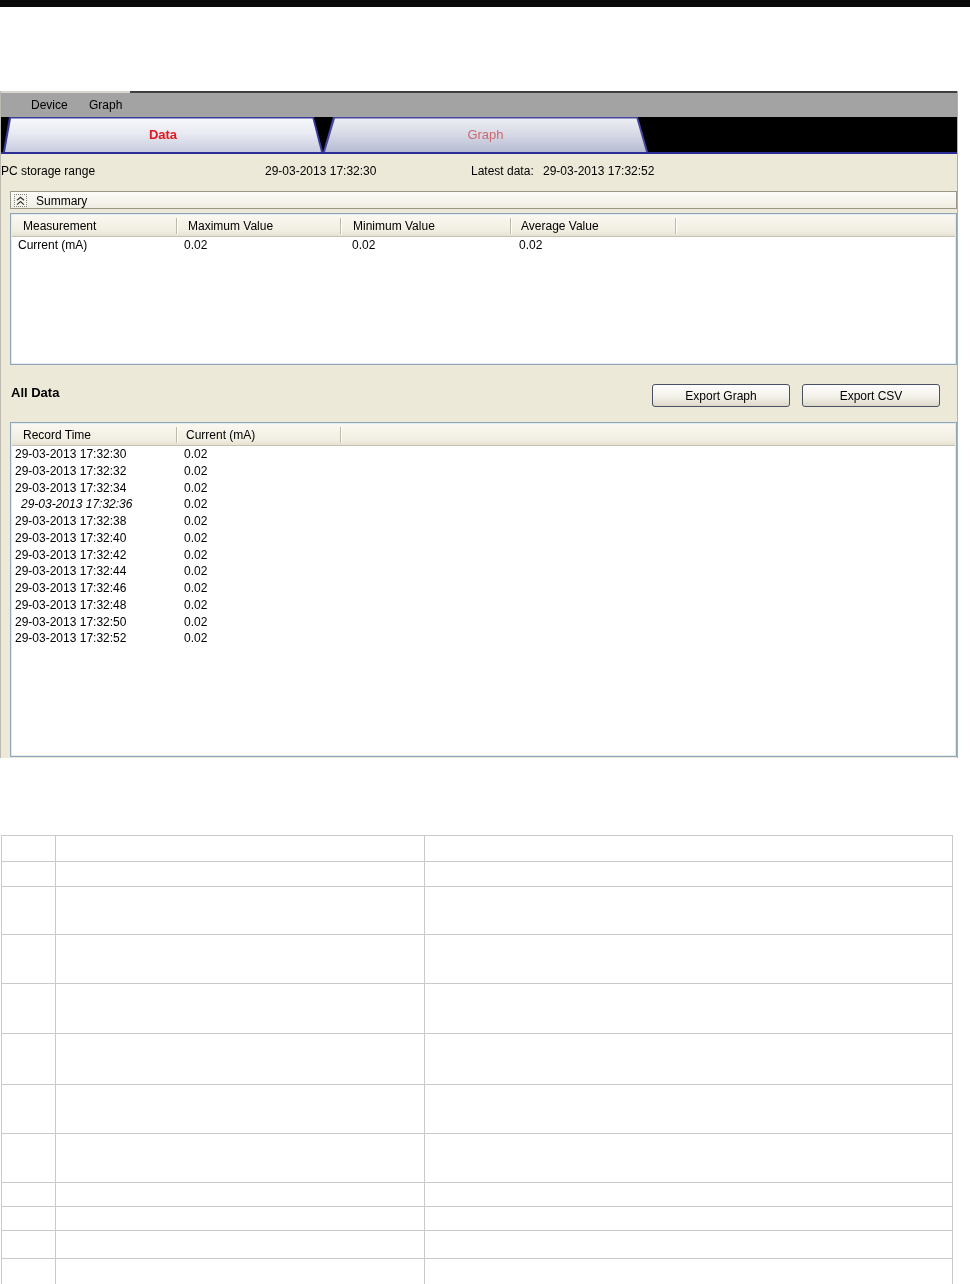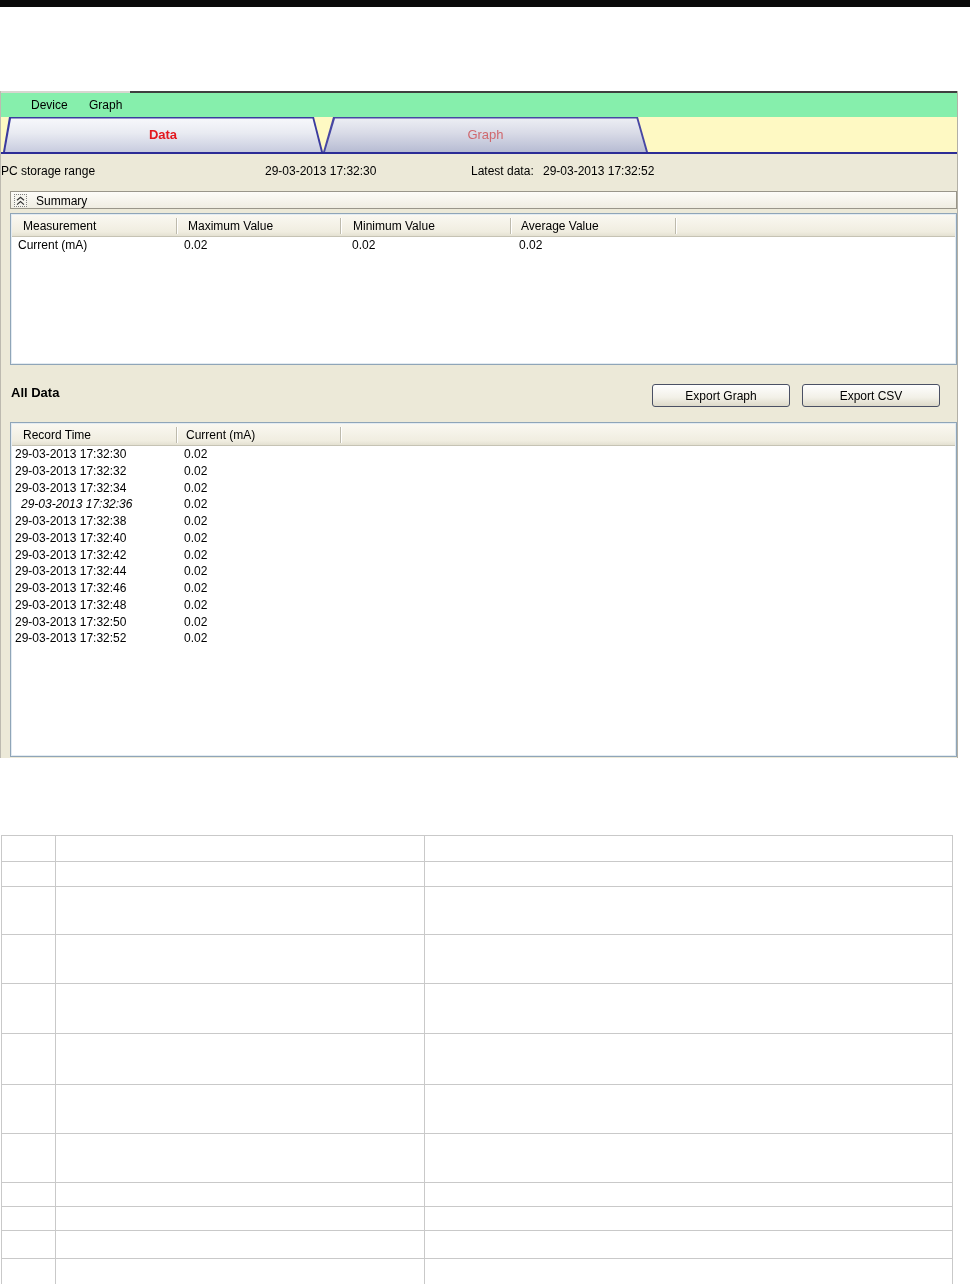--- a/index.html
+++ b/index.html
@@ -12,25 +12,25 @@
   }
   
   .top-bar { position:absolute; left:0; top:0; width:970px; height:7px; background:#0a0a0a; }
 
   
   .app { position:absolute; left:0; top:91px; width:958px; height:667px;
          border-left:1px solid #bdbab0; border-right:1px solid #b3b0a6; background:#ece9d8; }
   .app-topline-light { position:absolute; left:0; top:0; width:129px; height:2px; background:#d8d6cf; }
   .app-topline-dark  { position:absolute; left:129px; top:0; right:0; height:2px; background:#3f3f3f; }
 
-  .menubar { position:absolute; left:0; top:2px; width:100%; height:24px; background:#86efac; }
+  .menubar { position:absolute; left:0; top:2px; width:100%; height:24px; background:#a3a3a3; }
   .menu-item { position:absolute; top:4px; height:17px; line-height:17px; padding:0 4px; cursor:default; }
 
   .tabstrip { position:absolute; left:0; top:26px; width:100%; height:37px;
-              background:#fef9c3; border-bottom:2px solid #2c2c96; }
+              background:#000000; border-bottom:2px solid #2c2c96; }
   .tab { position:absolute; top:0; height:35px; }
   .tab-border { position:absolute; inset:0; }
   .tab-face { position:absolute; inset:0; }
   .tab-data .tab-border { clip-path:polygon(6px 0, 311px 0, 320px 100%, 0 100%); background:#3b3b9e; }
   .tab-data .tab-face   { clip-path:polygon(8px 1.5px, 309.5px 1.5px, 318px 100%, 2px 100%);
                           background:linear-gradient(180deg,#f8f9fc 0%,#e9ebf2 45%,#c8ccdf 100%); }
   .tab-graph .tab-border { clip-path:polygon(10px 0, 315px 0, 325px 100%, 0 100%); background:#4747a3; }
   .tab-graph .tab-face   { clip-path:polygon(12px 1.5px, 313.5px 1.5px, 323px 100%, 2px 100%);
                            background:linear-gradient(180deg,#eef0f5 0%,#d9dbe7 45%,#b7bcd3 100%); }
   .tab-label { position:absolute; inset:0; display:flex; align-items:center; justify-content:center;

